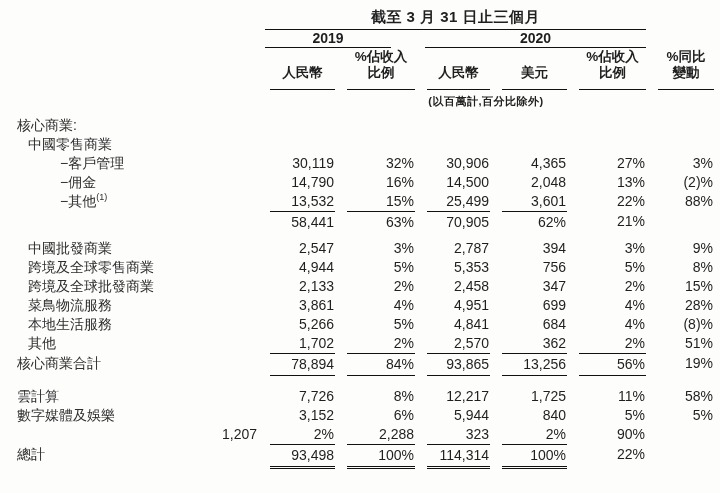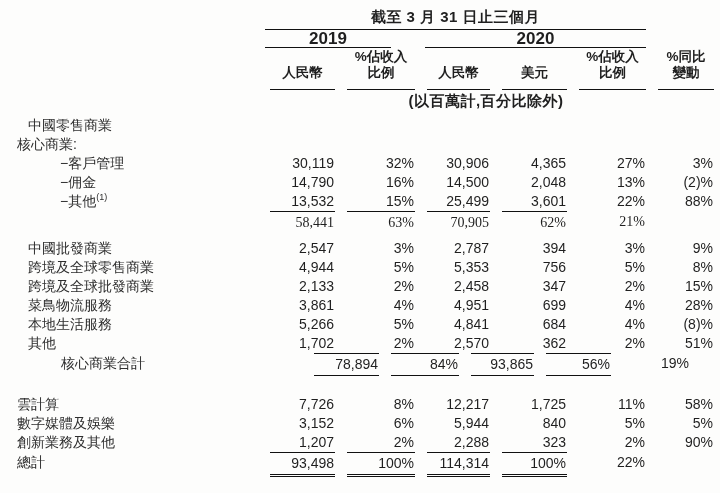--- a/index.html
+++ b/index.html
@@ -22,36 +22,36 @@
     grid-column:2/7;
     margin-left:7px;
     border-bottom:1.5px solid #111;
     display:flex;justify-content:center;align-items:flex-end;
     font-weight:bold;font-size:15px;padding-bottom:2px;
     letter-spacing:.5px;
   }
   .hdr-years{height:18px;}
   .year-cell{
     border-bottom:1.5px solid #111;
-    text-align:center;font-weight:bold;font-size:17px;line-height:17px;
+    text-align:center;font-weight:bold;font-size:14px;line-height:17px;
   }
   .year-2019{grid-column:2/4;margin-left:7px;margin-right:24px;}
   .year-2020{grid-column:4/7;margin-left:10px;}
   .hdr-cols{height:42px;}
   .colh{
     margin-left:12px;
     border-bottom:1.5px solid #111;
     display:flex;flex-direction:column;justify-content:flex-end;align-items:center;
     font-weight:bold;font-size:13.5px;line-height:16px;
     padding-bottom:8px;white-space:nowrap;
   }
   .hdr-note{height:25px;}
   .note-cell{
     grid-column:2/8;
-    text-align:center;font-weight:bold;font-size:15px;line-height:22px;
+    text-align:center;font-weight:bold;font-size:11px;line-height:22px;
     letter-spacing:.5px;
   }
   
   .tbody{margin-top:1px;}
   .row{height:19px;line-height:19px;font-size:14px;}
   .row.ruled{height:22px;line-height:21px;}
   .lab{white-space:nowrap;color:#2e2e2e;}
   .ind0{padding-left:17px;}
   .ind1{padding-left:28px;}
   .ind2{padding-left:35px;margin-left:25px;}
@@ -110,30 +110,30 @@
       </div>
     </div>
 
   <div class="grid hdr-note">
     <div class="c"></div>
     <div class="c note-cell">(以百萬計,百分比除外)</div>
   </div>
 
   <div class="tbody" id="table-body">
       <div class="grid row">
+        <div class="c lab ind0">核心商業:</div>
+        <div class="c v"></div>
+        <div class="c v"></div>
+        <div class="c v"></div>
+        <div class="c v"></div>
+        <div class="c v"></div>
+        <div class="c v"></div>
+      </div>
+      <div class="grid row">
         <div class="c lab ind1">中國零售商業</div>
-        <div class="c v"></div>
-        <div class="c v"></div>
-        <div class="c v"></div>
-        <div class="c v"></div>
-        <div class="c v"></div>
-        <div class="c v"></div>
-      </div>
-      <div class="grid row">
-        <div class="c lab ind0">核心商業:</div>
         <div class="c v"></div>
         <div class="c v"></div>
         <div class="c v"></div>
         <div class="c v"></div>
         <div class="c v"></div>
         <div class="c v"></div>
       </div>
       <div class="grid row">
         <div class="c lab ind2">−客戶管理</div>
         <div class="c v">30,119</div>
@@ -154,21 +154,21 @@
       </div>
       <div class="grid row">
         <div class="c lab ind2">−其他<sup>(1)</sup></div>
         <div class="c v">13,532</div>
         <div class="c v">15%</div>
         <div class="c v">25,499</div>
         <div class="c v">3,601</div>
         <div class="c v">22%</div>
         <div class="c v">88%</div>
       </div>
-      <div class="grid row ruled" style="margin-bottom: 6px; font-family: Liberation Serif, serif;">
+      <div class="grid row ruled" style="margin-bottom: 6px;">
         <div class="c lab ind0"></div>
         <div class="c v rt">58,441</div>
         <div class="c v rt">63%</div>
         <div class="c v rt">70,905</div>
         <div class="c v rt">62%</div>
         <div class="c v">21%</div>
       </div>
       <div class="grid row">
         <div class="c lab ind1">中國批發商業</div>
         <div class="c v">2,547</div>
@@ -216,25 +216,26 @@
       </div>
       <div class="grid row">
         <div class="c lab ind1">其他</div>
         <div class="c v">1,702</div>
         <div class="c v">2%</div>
         <div class="c v">2,570</div>
         <div class="c v">362</div>
         <div class="c v">2%</div>
         <div class="c v">51%</div>
       </div>
-      <div class="grid row ruled" style="margin-bottom: 20px; padding-left: 44px;">
+      <div class="grid row ruled" style="margin-bottom: 12px;">
         <div class="c lab ind0">核心商業合計</div>
         <div class="c v rt rb">78,894</div>
         <div class="c v rt rb">84%</div>
         <div class="c v rt rb">93,865</div>
+        <div class="c v rt rb">13,256</div>
         <div class="c v rt rb">56%</div>
         <div class="c v">19%</div>
       </div>
       <div class="grid row">
         <div class="c lab ind0">雲計算</div>
         <div class="c v">7,726</div>
         <div class="c v">8%</div>
         <div class="c v">12,217</div>
         <div class="c v">1,725</div>
         <div class="c v">11%</div>
@@ -243,21 +244,20 @@
       <div class="grid row">
         <div class="c lab ind0">數字媒體及娛樂</div>
         <div class="c v">3,152</div>
         <div class="c v">6%</div>
         <div class="c v">5,944</div>
         <div class="c v">840</div>
         <div class="c v">5%</div>
         <div class="c v">5%</div>
       </div>
       <div class="grid row">
-        <div class="c lab ind0">創新業務及其他</div>
         <div class="c v">1,207</div>
         <div class="c v">2%</div>
         <div class="c v">2,288</div>
         <div class="c v">323</div>
         <div class="c v">2%</div>
         <div class="c v">90%</div>
       </div>
       <div class="grid row ruled">
         <div class="c lab ind0">總計</div>
         <div class="c v rt rdb">93,498</div>

